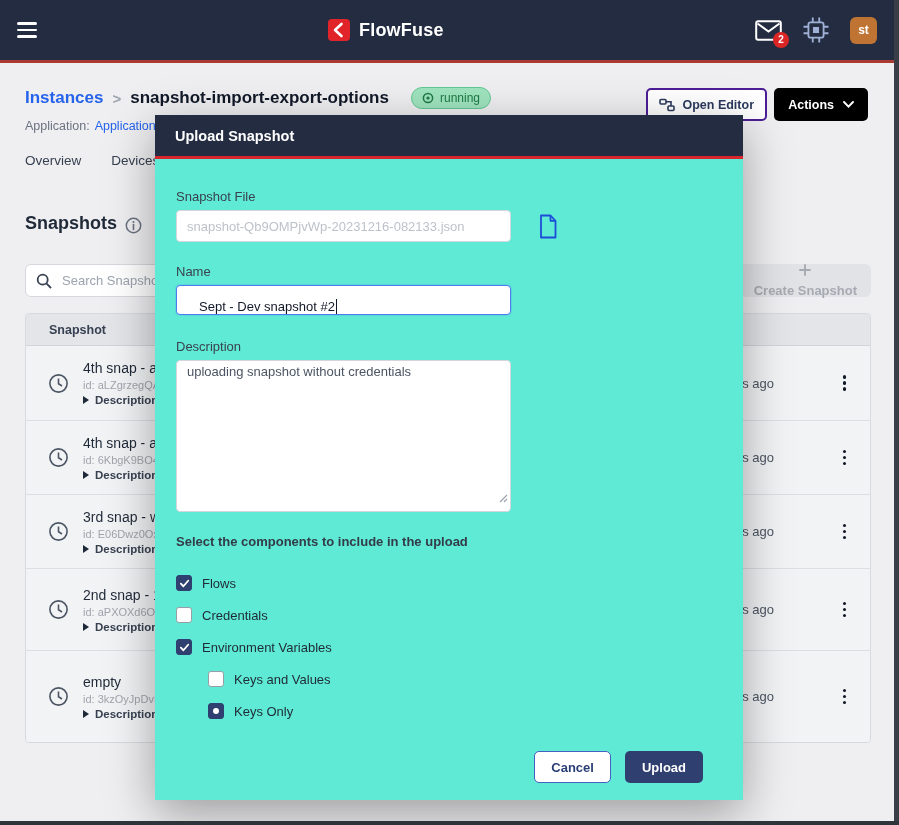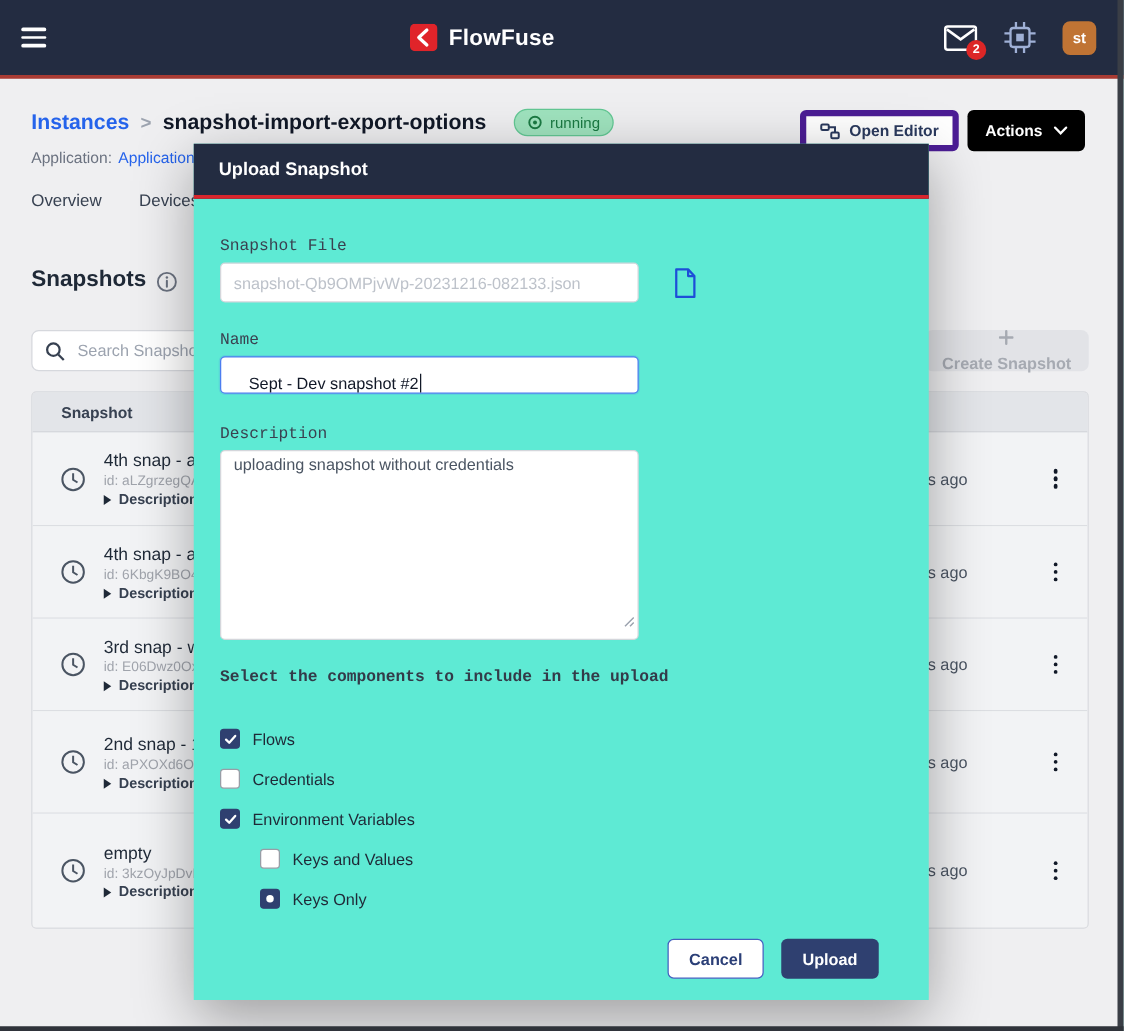--- a/index.html
+++ b/index.html
@@ -29,21 +29,21 @@
   .redline { position:absolute; top:60px; left:0; width:100%; height:3px; background:#A93B33; z-index:5; }
 
   
   .crumbs { position:absolute; top:87px; left:25px; display:flex; align-items:center; }
   .crumb-link { color:#2563EB; font-size:17px; font-weight:700; cursor:pointer; }
   .crumb-sep { color:#9CA3AF; font-size:15px; font-weight:700; margin:0 9px; }
   .crumb-cur { color:#111827; font-size:17px; font-weight:700; }
   .status-badge { margin-left:22px; display:flex; align-items:center; gap:6px; height:22px; padding:0 10px;
     background:#9FE3BE; border:1px solid #63C894; border-radius:12px; color:#1B7A43; font-size:12px; }
   .btn-open-editor { position:absolute; top:88px; right:132px; height:33px; padding:0 11px;
-    background:#fff; border:5px solid #4c1d95; border-radius:5px; color:#2B3A5E;
+    background:#fff; border:2px solid #4c1d95; border-radius:5px; color:#2B3A5E;
     font-size:12.5px; font-weight:700; display:flex; align-items:center; gap:7px; cursor:pointer; }
   .btn-actions { position:absolute; top:88px; right:31px; height:33px; padding:0 14px;
     background:#000000; border:none; border-radius:5px; color:#fff;
     font-size:12.5px; font-weight:700; display:flex; align-items:center; gap:9px; cursor:pointer; }
   .app-row { position:absolute; top:119px; left:25px; font-size:12.5px; color:#6B7280; display:flex; gap:5px; }
   .app-row a { color:#2563EB; text-decoration:none; cursor:pointer; }
   .tabs { position:absolute; top:153px; left:25px; display:flex; gap:30px; font-size:13.5px; color:#374151; }
   .tab { cursor:pointer; }
 
   
@@ -75,37 +75,37 @@
   .kebab { position:absolute; right:20px; display:flex; flex-direction:column; gap:2.5px; padding:4px; cursor:pointer; }
   .kebab i { width:3.5px; height:3.5px; border-radius:50%; background:#111827; }
 
   
   .modal { position:absolute; left:155px; top:115px; width:588px; height:685px; background:#5eead4; z-index:50;
     box-shadow:0 14px 45px rgba(0,0,0,.35); display:flex; flex-direction:column; }
   .modal-header { flex:none; height:44px; background:#232C41; border-bottom:3px solid #D9262C;
     display:flex; align-items:center; padding:0 20px; }
   .modal-title { color:#fff; font-size:14.5px; font-weight:700; margin:0; }
   .modal-body { flex:1; padding:22px 21px 0; display:flex; flex-direction:column; }
-  .flabel { font-size:13px; color:#3A4150; margin-bottom:6px;font-family:Liberation Mono, monospace; }
+  .flabel { font-size:13px; color:#3A4150; margin-bottom:6px; }
   .g1 { margin-top:8px; } .g2 { margin-top:22px; } .g3 { margin-top:24px; }
   .g4 { margin-top:22px; font-weight:700; color:#333B49; }
   .file-row { display:flex; align-items:center; gap:27px; }
   .tinput { width:335px; height:32px; border:1px solid #D4D6DB; border-radius:4px; padding:0 10px;
     font-size:13px; color:#111827; font-family:inherit; background:#fff; outline:none; }
   .tinput::placeholder { color:#BDC2CA; }
   .input-focused { width:335px; height:30px; border:1.5px solid #4C7DF0; border-radius:4px;
     box-shadow:0 0 0 1px rgba(76,125,240,.18); display:flex; align-items:flex-end; padding:0 22px;
     font-size:13px; color:#111827; background:#fff; }
   .caret { width:1px; height:15px; background:#111827; margin-left:1px; }
   .ta-wrap { position:relative; width:335px; }
   .ta-wrap textarea { width:335px; height:152px; border:1px solid #D4D6DB; border-radius:4px; padding:3px 10px;
     font-size:13px; color:#4B5563; font-family:inherit; resize:none; outline:none; display:block; }
   .resize-glyph { position:absolute; right:3px; bottom:5px; }
   .comp-list { margin-top:12px; }
-  .comp-item { display:flex; align-items:flex-end; gap:10px; height:32px; font-size:13px; color:#1F2937; }
+  .comp-item { display:flex; align-items:center; gap:10px; height:32px; font-size:13px; color:#1F2937; }
   .comp-item.indent { margin-left:32px; }
   .cb { width:16px; height:16px; flex:none; border:1.5px solid #989DA6; border-radius:3px; background:#fff;
     display:flex; align-items:center; justify-content:center; cursor:pointer; }
   .cb svg { display:none; }
   .cb .dotpt { display:none; width:6px; height:6px; border-radius:50%; background:#fff; }
   .cb.checked, .cb.dotted { background:#2F4070; border-color:#2F4070; }
   .cb.checked svg { display:block; }
   .cb.dotted .dotpt { display:block; }
   .modal-footer { margin-top:auto; display:flex; justify-content:flex-end; gap:14px; padding:0 19px 17px; }
   .btn-cancel { height:32px; padding:0 16px; background:#fff; border:1.5px solid #4560C0; border-radius:5px;

